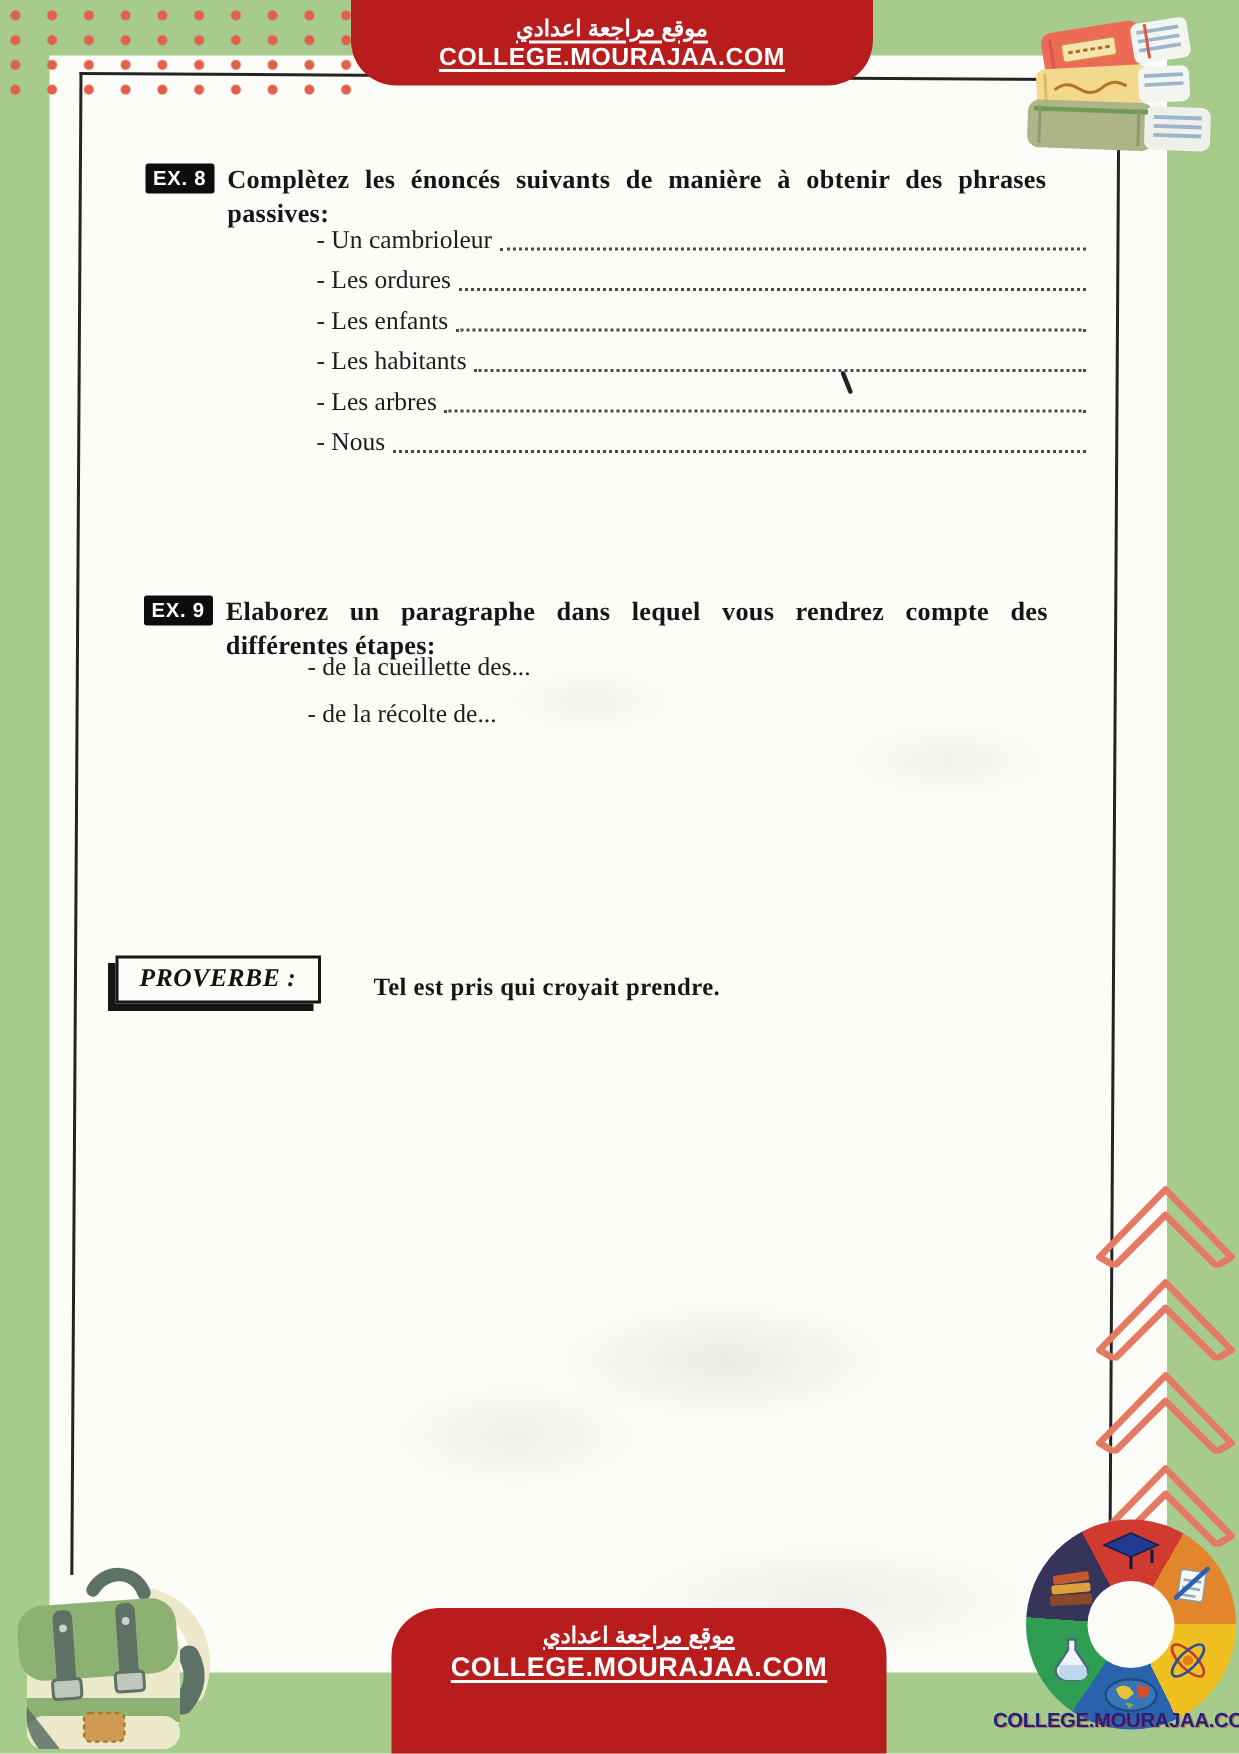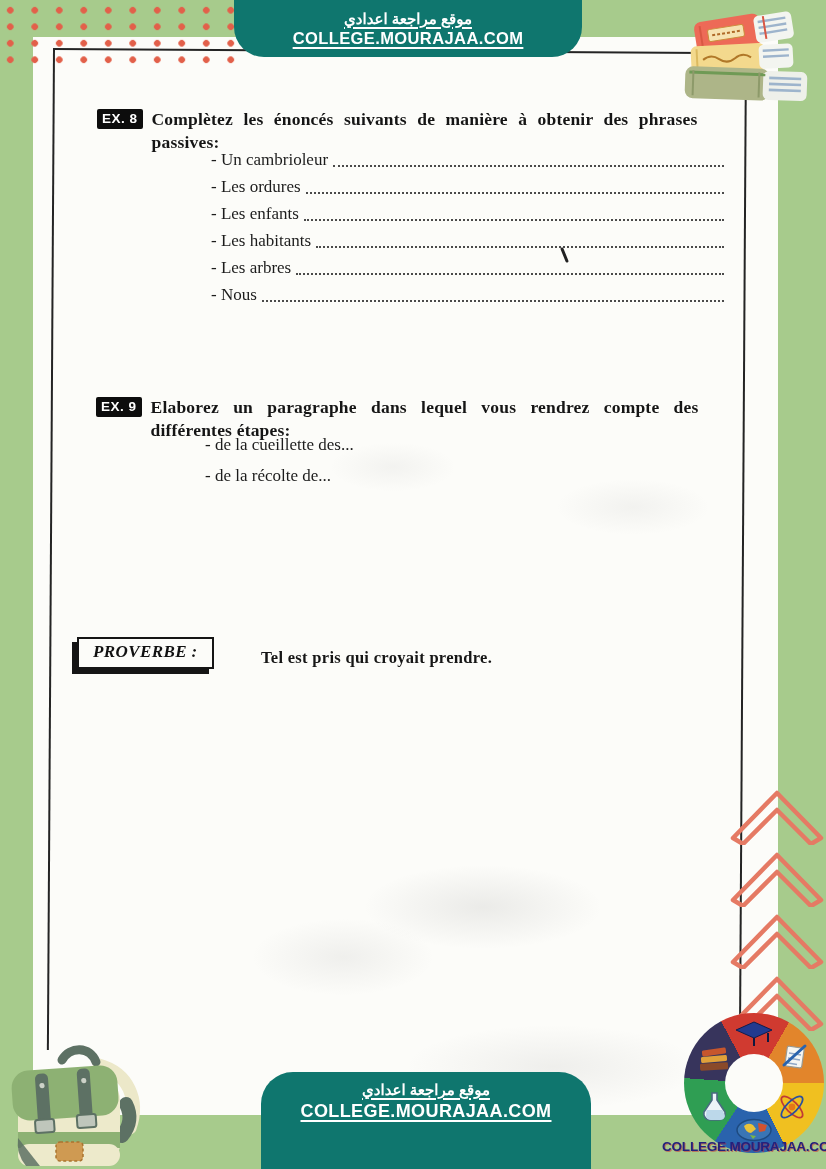--- a/index.html
+++ b/index.html
@@ -43,24 +43,24 @@
   .fill-row .label{font-size:17px;line-height:20px;white-space:nowrap;color:#1c1c1c;font-weight:500;}
   .dotline{flex:1 1 auto;border-bottom:2px dotted #4a4a4a;margin:0 0 3px 5px;height:0;}
   .steps-list{position:absolute;left:172px;top:398px;}
   .step-row{font-size:17px;height:30.5px;color:#1c1c1c;font-weight:500;}
   
   .proverb-box{
     position:absolute;left:44px;top:600px;background:#fcfcf9;
     border:2.5px solid #151515;box-shadow:-5px 5px 0 #151515;
     padding:3px 14px 5px;font-weight:bold;font-size:17px;letter-spacing:.4px;color:#111;font-style:italic;
   }
-  .proverb-text{position:absolute;left:228px;top:611px;font-weight:bold;font-size:16.5px;letter-spacing:.3px;color:#161616;}
+  .proverb-text{position:absolute;left:216px;top:611px;font-weight:bold;font-size:16.5px;letter-spacing:.3px;color:#161616;}
   
   .banner{
-    position:absolute;background:#0f766e;color:#fff;text-align:center;
+    position:absolute;background:#b91c1c;color:#fff;text-align:center;
     font-family:"Liberation Sans",sans-serif;display:flex;flex-direction:column;align-items:center;
     z-index:6;
   }
   .banner .ar{font-size:15px;font-weight:bold;direction:rtl;
     text-decoration:underline;text-decoration-thickness:1.5px;text-underline-offset:3px;}
   .banner .url{font-weight:bold;letter-spacing:.4px;
     text-decoration:underline;text-decoration-thickness:2px;text-underline-offset:3px;}
   .banner-top{left:234px;top:0;width:348px;height:57px;border-radius:0 0 30px 30px;justify-content:center;gap:1px;}
   .banner-top .url{font-size:16.5px;}
   .banner-bottom{left:261px;top:1072px;width:330px;height:97px;border-radius:32px 32px 0 0;justify-content:flex-start;padding-top:9px;gap:2px;}

